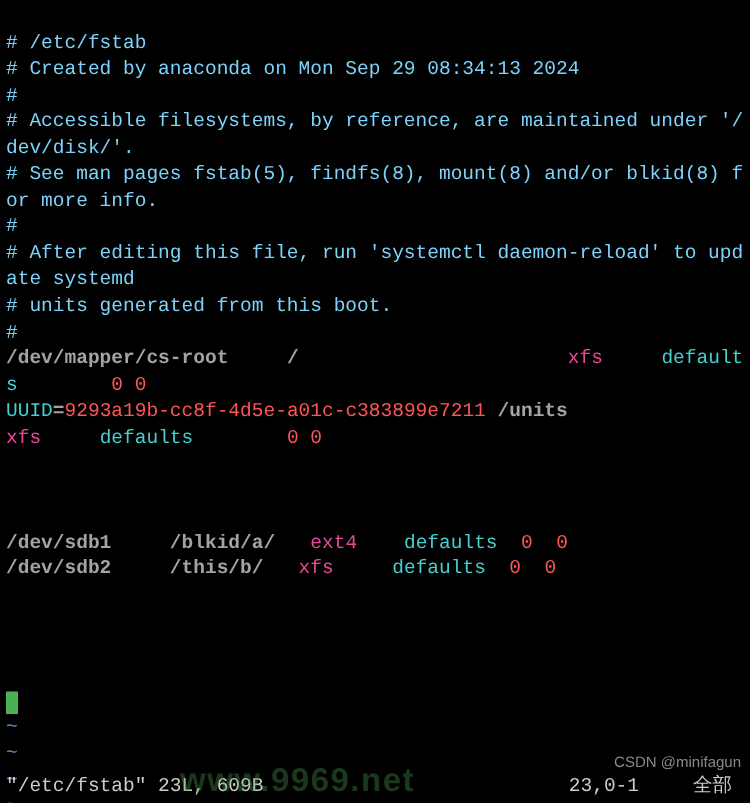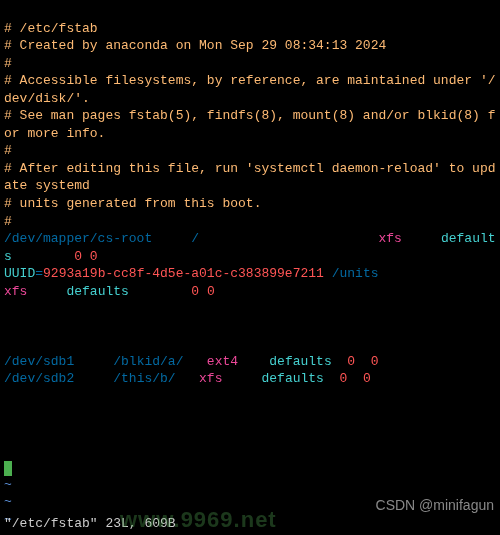--- a/index.html
+++ b/index.html
@@ -12,25 +12,25 @@
     height: 535px;
     overflow: hidden;
     position: relative;
     color: #fff;
   }
   .terminal {
     padding: 2px 4px;
     white-space: pre-wrap;
     word-break: break-all;
   }
-  .comment { color: #fdba74; }
+  .comment { color: #7dd3fc; }
   .cyan { color: #45d0d0; }
   .green { color: #ec4899; }
   .red { color: #ff5555; }
-  .white { color: #0369a1; }
+  .white { color: #a3a3a3; font-weight: bold; }
   .tilde { color: #5a8fd8; }
   .cursor {
     display: inline-block;
     background: #4caf50;
     width: 8px;
     height: 15px;
     vertical-align: bottom;
   }
   .status {
     position: absolute;
@@ -53,21 +53,21 @@
     font-size: 22px;
     font-weight: bold;
     letter-spacing: 1px;
     pointer-events: none;
   }
   .watermark-credit {
     position: absolute;
     bottom: 20px;
     right: 6px;
     color: #888;
-    font-size: 14px;
+    font-size: 10px;
     font-family: Arial, sans-serif;
     pointer-events: none;
   }
 </style>
 </head>
 <body>
 
 <div class="terminal">
 <span class="comment"># /etc/fstab</span>
 <span class="comment"># Created by anaconda on Mon Sep 29 08:34:13 2024</span>
@@ -93,16 +93,20 @@
 <span class="tilde">~</span>
 <span class="tilde">~</span>
 <span class="tilde">~</span>
 <span class="tilde">~</span>
 
 
 </div>
 
 <div class="status">
   <span class="status-file">"/etc/fstab" 23L, 609B</span>
+  <span class="status-mid">
+    <span class="status-pos">23,0-1</span>
+    <span class="status-pct">全部</span>
+  </span>
 </div>
 
 <div class="watermark-url">www.9969.net</div>
 <div class="watermark-credit">CSDN @minifagun</div>
 
 </body></html>

